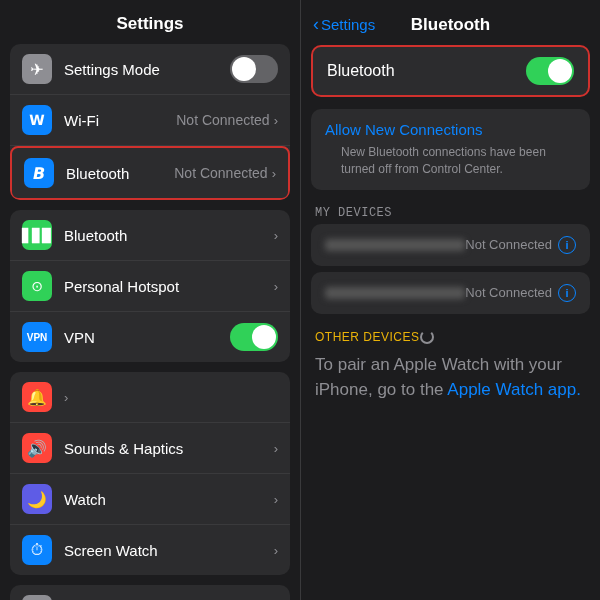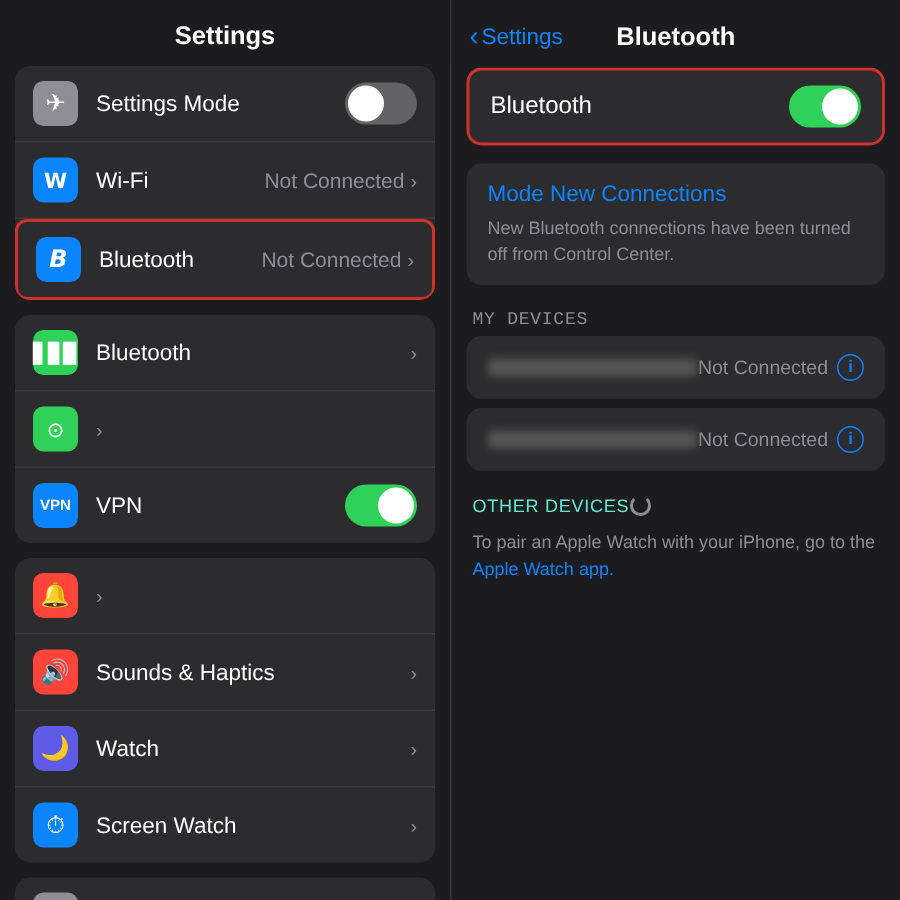--- a/index.html
+++ b/index.html
@@ -167,20 +167,21 @@
     .allow-connections-title {
       color: #0a84ff;
       font-size: 15px;
       margin-bottom: 6px;
     }
 
     .allow-connections-desc {
       color: #8e8e93;
       font-size: 12px;
       line-height: 1.4;
+      margin-left: 16px;
     }
 
     .section-header {
       color: #8e8e93;
       font-size: 12px;
       text-transform: uppercase;
       letter-spacing: 0.5px;
       padding: 10px 4px 4px;
       font-family: Liberation Mono, monospace;
     }
@@ -220,21 +221,21 @@
       justify-content: center;
       font-size: 11px;
       font-weight: 600;
       cursor: pointer;
     }
 
     .other-devices-header {
       display: flex;
       align-items: center;
       gap: 0;
-      color: #5eead4;
+      color: #eab308;
       font-size: 12px;
       text-transform: uppercase;
       letter-spacing: 0.5px;
       padding: 10px 4px 4px;
     }
 
     .spinner {
       width: 14px;
       height: 14px;
       border: 2px solid #8e8e93;
@@ -242,21 +243,21 @@
       border-radius: 50%;
       animation: spin 1s linear infinite;
     }
 
     @keyframes spin {
       to { transform: rotate(360deg); }
     }
 
     .pair-info {
       color: #8e8e93;
-      font-size: 12px;
+      font-size: 17px;
       line-height: 1.5;
       padding: 4px 4px 0;
     }
 
     .apple-watch-link {
       color: #0a84ff;
     }
 
     
     .icon-airplane { background: #8e8e93; }
@@ -313,20 +314,21 @@
       <div class="row-icon icon-cellular">
         <span style="color:#fff;font-size:13px;">▋▊▉</span>
       </div>
       <span class="row-label">Bluetooth</span>
       <span class="chevron">›</span>
     </div>
     <div class="settings-row">
       <div class="row-icon icon-hotspot">
         <span style="color:#fff;font-size:14px;">⊙</span>
       </div>
+      <span class="row-label">Personal Hotspot</span>
       <span class="chevron">›</span>
     </div>
     <div class="settings-row">
       <div class="row-icon icon-vpn">
         <span style="color:#fff;font-size:10px;font-weight:700;">VPN</span>
       </div>
       <span class="row-label">VPN</span>
       <div class="toggle on">
         <div class="toggle-thumb"></div>
       </div>
@@ -386,21 +388,21 @@
   <div class="right-content">
 
     <div class="bluetooth-toggle-row">
       <span class="bluetooth-label">Bluetooth</span>
       <div class="toggle on">
         <div class="toggle-thumb"></div>
       </div>
     </div>
 
     <div class="allow-connections-box">
-      <div class="allow-connections-title">Mode New Connections</div>
+      <div class="allow-connections-title">Allow New Connections</div>
       <div class="allow-connections-desc">New Bluetooth connections have been turned off from Control Center.</div>
     </div>
 
     <div class="section-header">MY DEVICES</div>
 
     <div class="device-row">
       <div class="device-name-blurred"></div>
       <span class="device-status">Not Connected</span>
       <div class="info-icon">i</div>
     </div>

